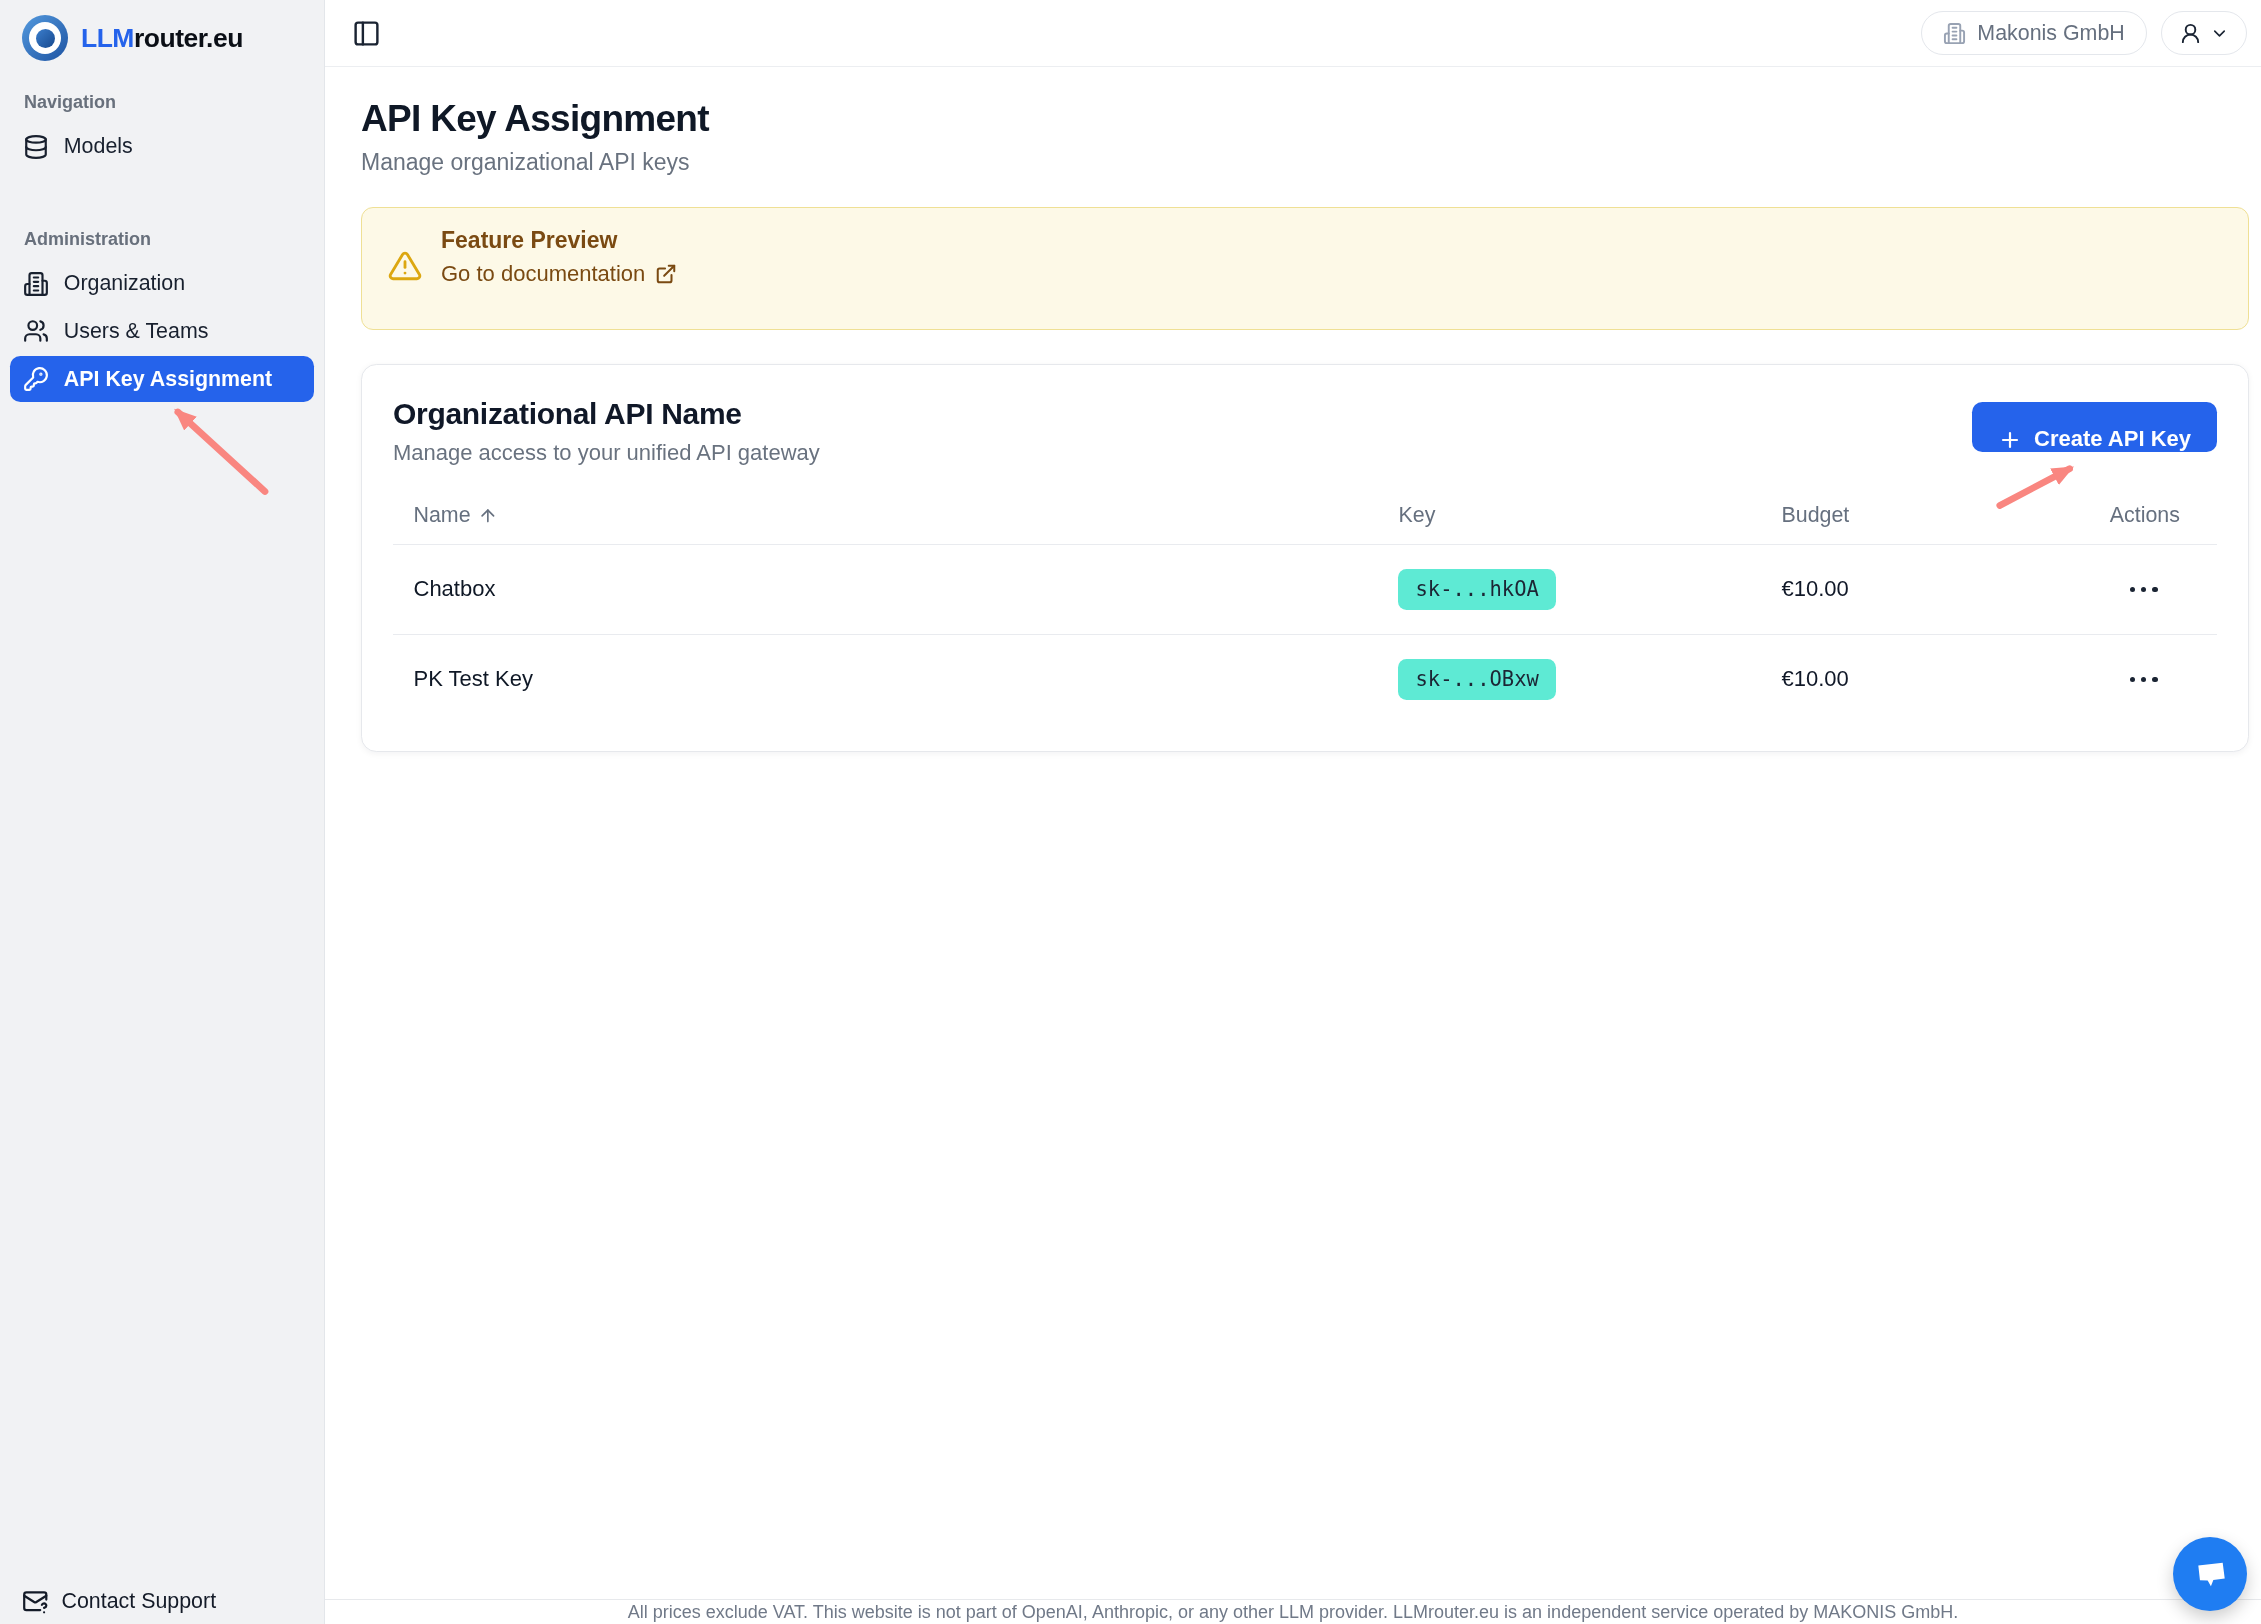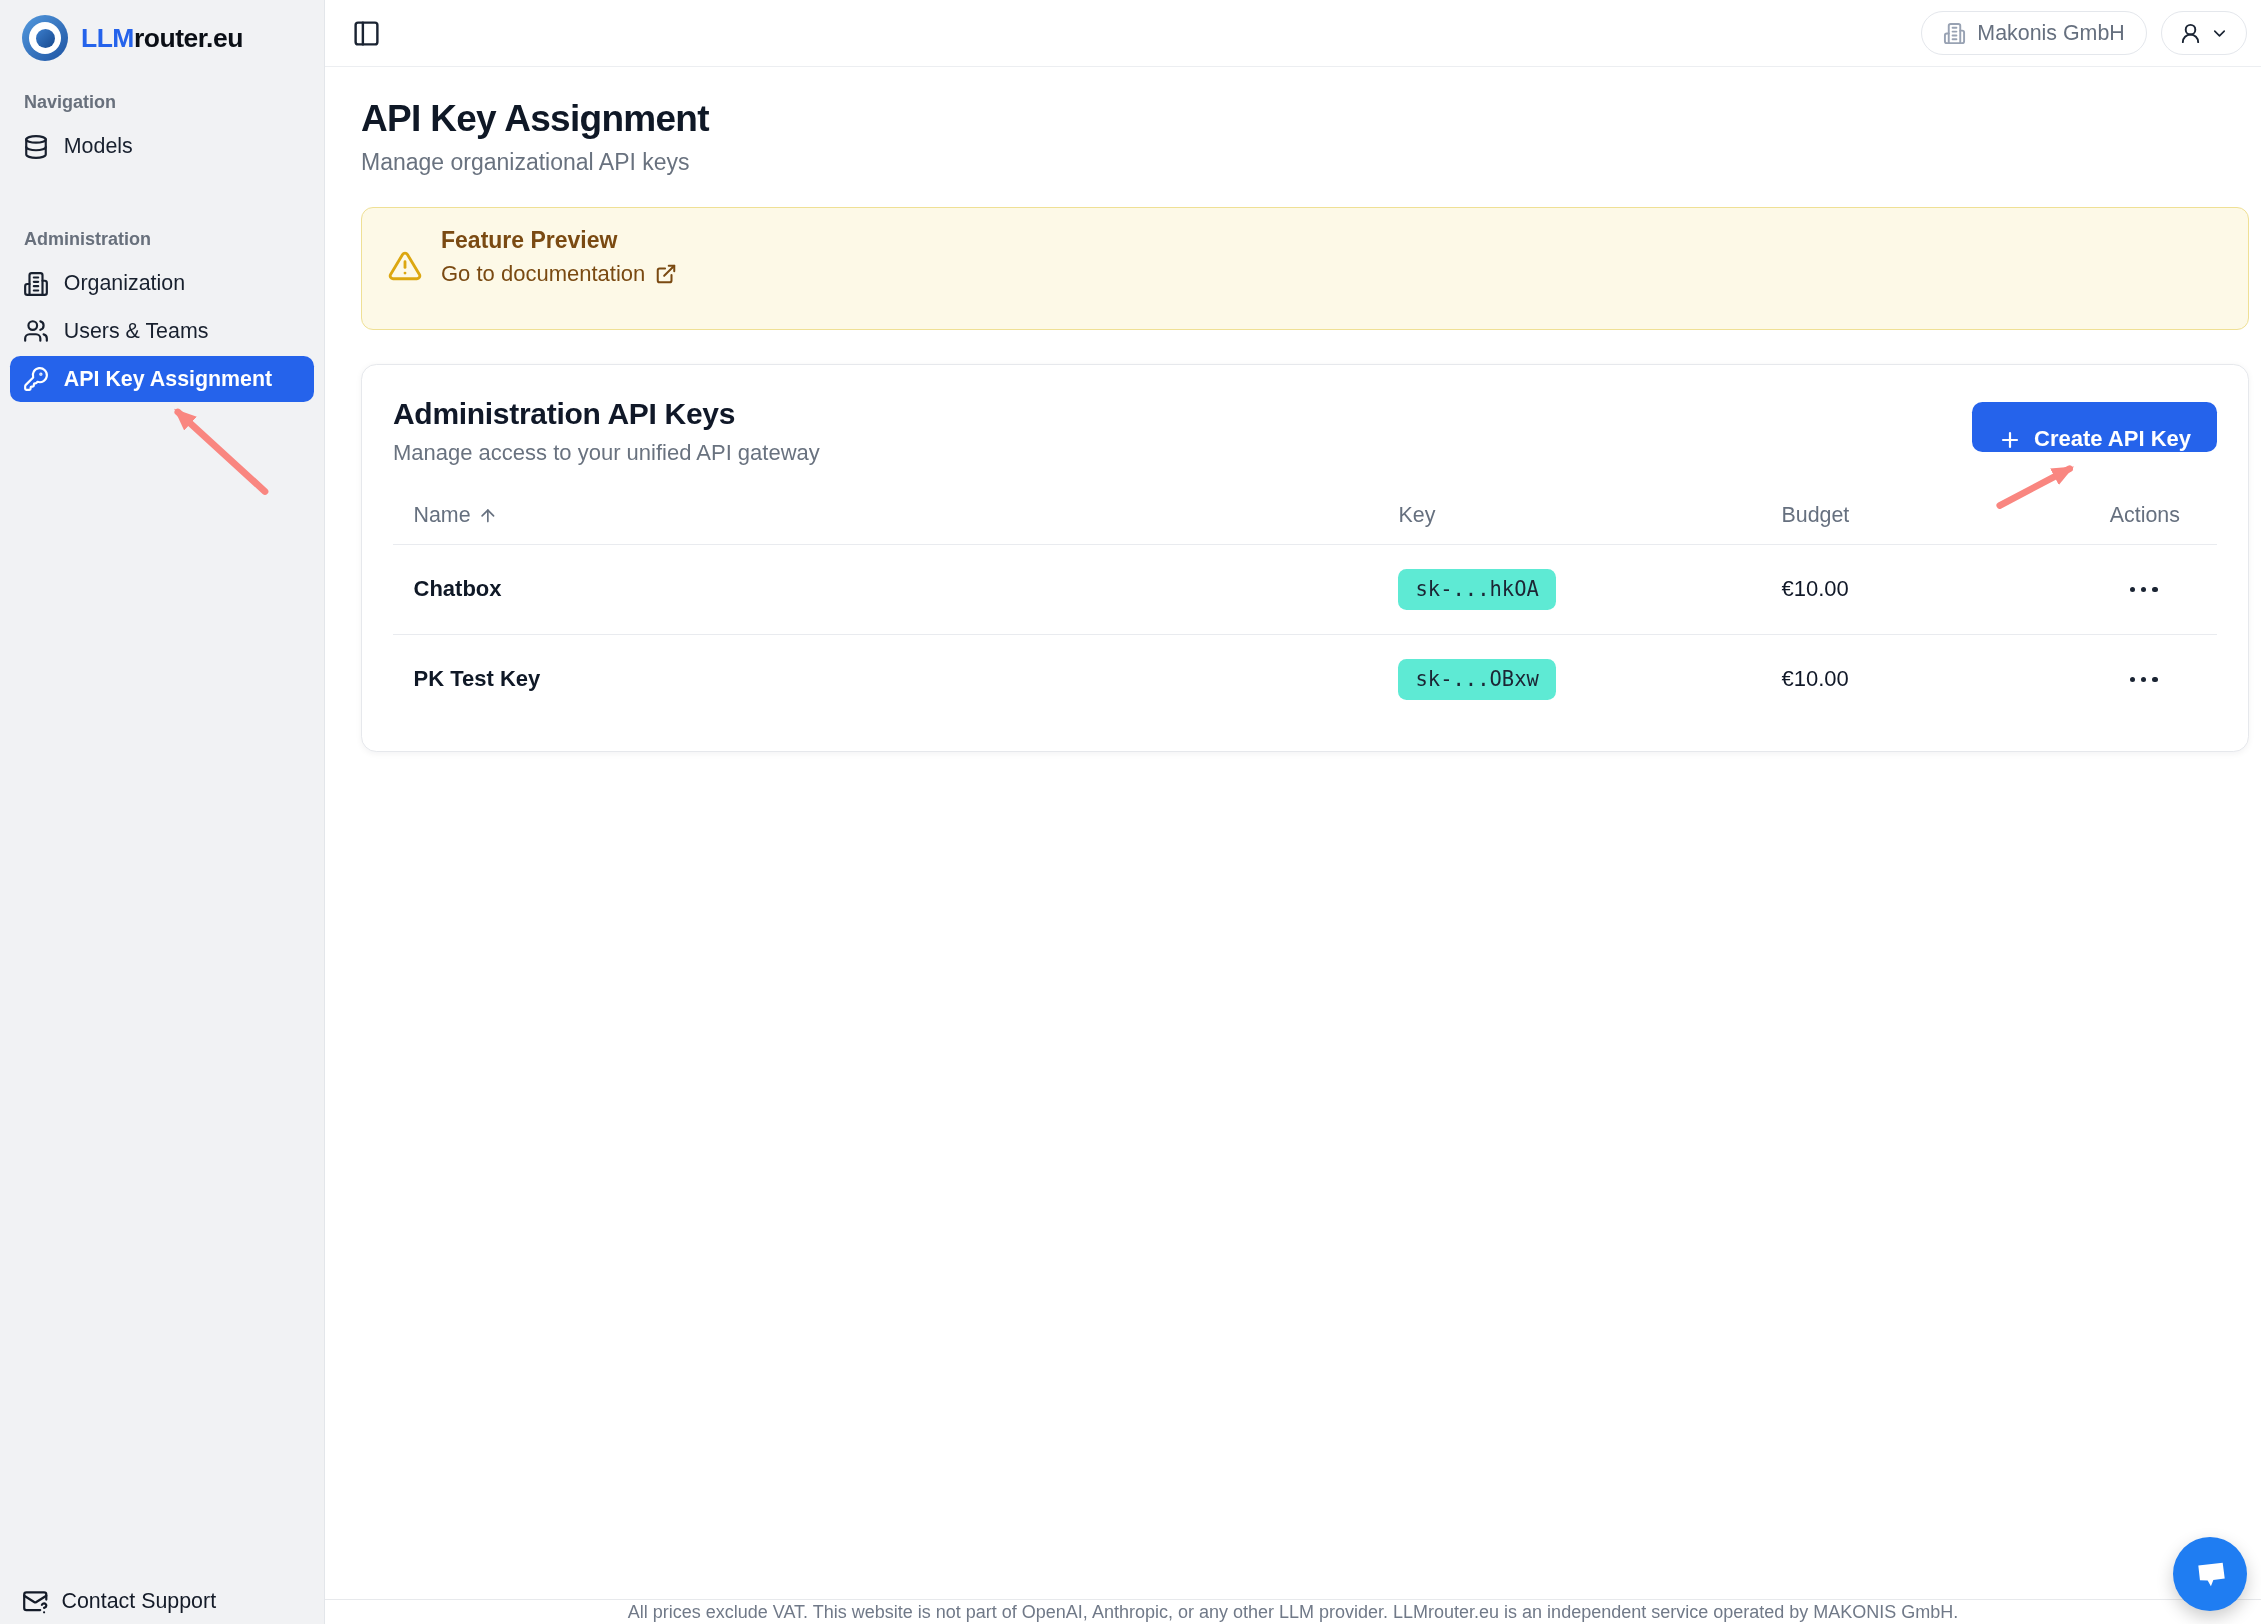--- a/index.html
+++ b/index.html
@@ -102,21 +102,21 @@
   .create-btn svg { width: 24px; height: 24px; stroke: #fff; fill: none; stroke-width: 2.2; stroke-linecap: round; }
 
   table.keys { width: 100%; border-collapse: collapse; margin-top: 22px; }
   table.keys th {
     text-align: left; font-size: 21.4px; font-weight: 500; color: #66707f;
     padding: 15.4px 20.5px; cursor: default;
   }
   .th-inner { display: inline-flex; align-items: center; gap: 7.7px; cursor: pointer; }
   .th-inner svg { width: 19.7px; height: 19.7px; stroke: #66707f; fill: none; stroke-width: 2; stroke-linecap: round; stroke-linejoin: round; }
   table.keys td { padding: 0 20.5px; height: 90px; border-top: 0.9px solid #e9ebef; vertical-align: middle; }
-  .name-cell { font-size: 22px; font-weight: 700; color: #0f1826; }
+  .name-cell { font-size: 22px; font-weight: 400; color: #0f1826; }
   .key-badge {
     display: inline-block; background: #5eead4; border-radius: 8.5px; padding: 8.5px 17px;
     font-family: "DejaVu Sans Mono", monospace; font-size: 20.5px; color: #1c2534;
   }
   .budget-cell { font-size: 22px; color: #101828; }
   .dots-btn { display: inline-flex; gap: 6px; margin-left: 15.4px; padding: 10.3px 5.1px; cursor: pointer; align-items: center; }
   .dots-btn i { width: 5.1px; height: 5.1px; border-radius: 50%; background: #1a2433; }
 
   
   .footer {
@@ -262,21 +262,21 @@
               <path d="M15 3h6v6"></path>
               <path d="M10 14 21 3"></path>
             </svg>
         </div>
       </div>
     </div>
 
     <div class="card">
       <div class="card-head">
         <div>
-          <div class="card-title">Administration API Keys</div>
+          <div class="card-title">Organizational API Name</div>
           <div class="card-subtitle">Manage access to your unified API gateway</div>
         </div>
         <button class="create-btn">
           <svg viewBox="0 0 24 24">
               <path d="M5 12h14"></path>
               <path d="M12 5v14"></path>
             </svg>
           <span>Create API Key</span>
         </button>
       </div>

